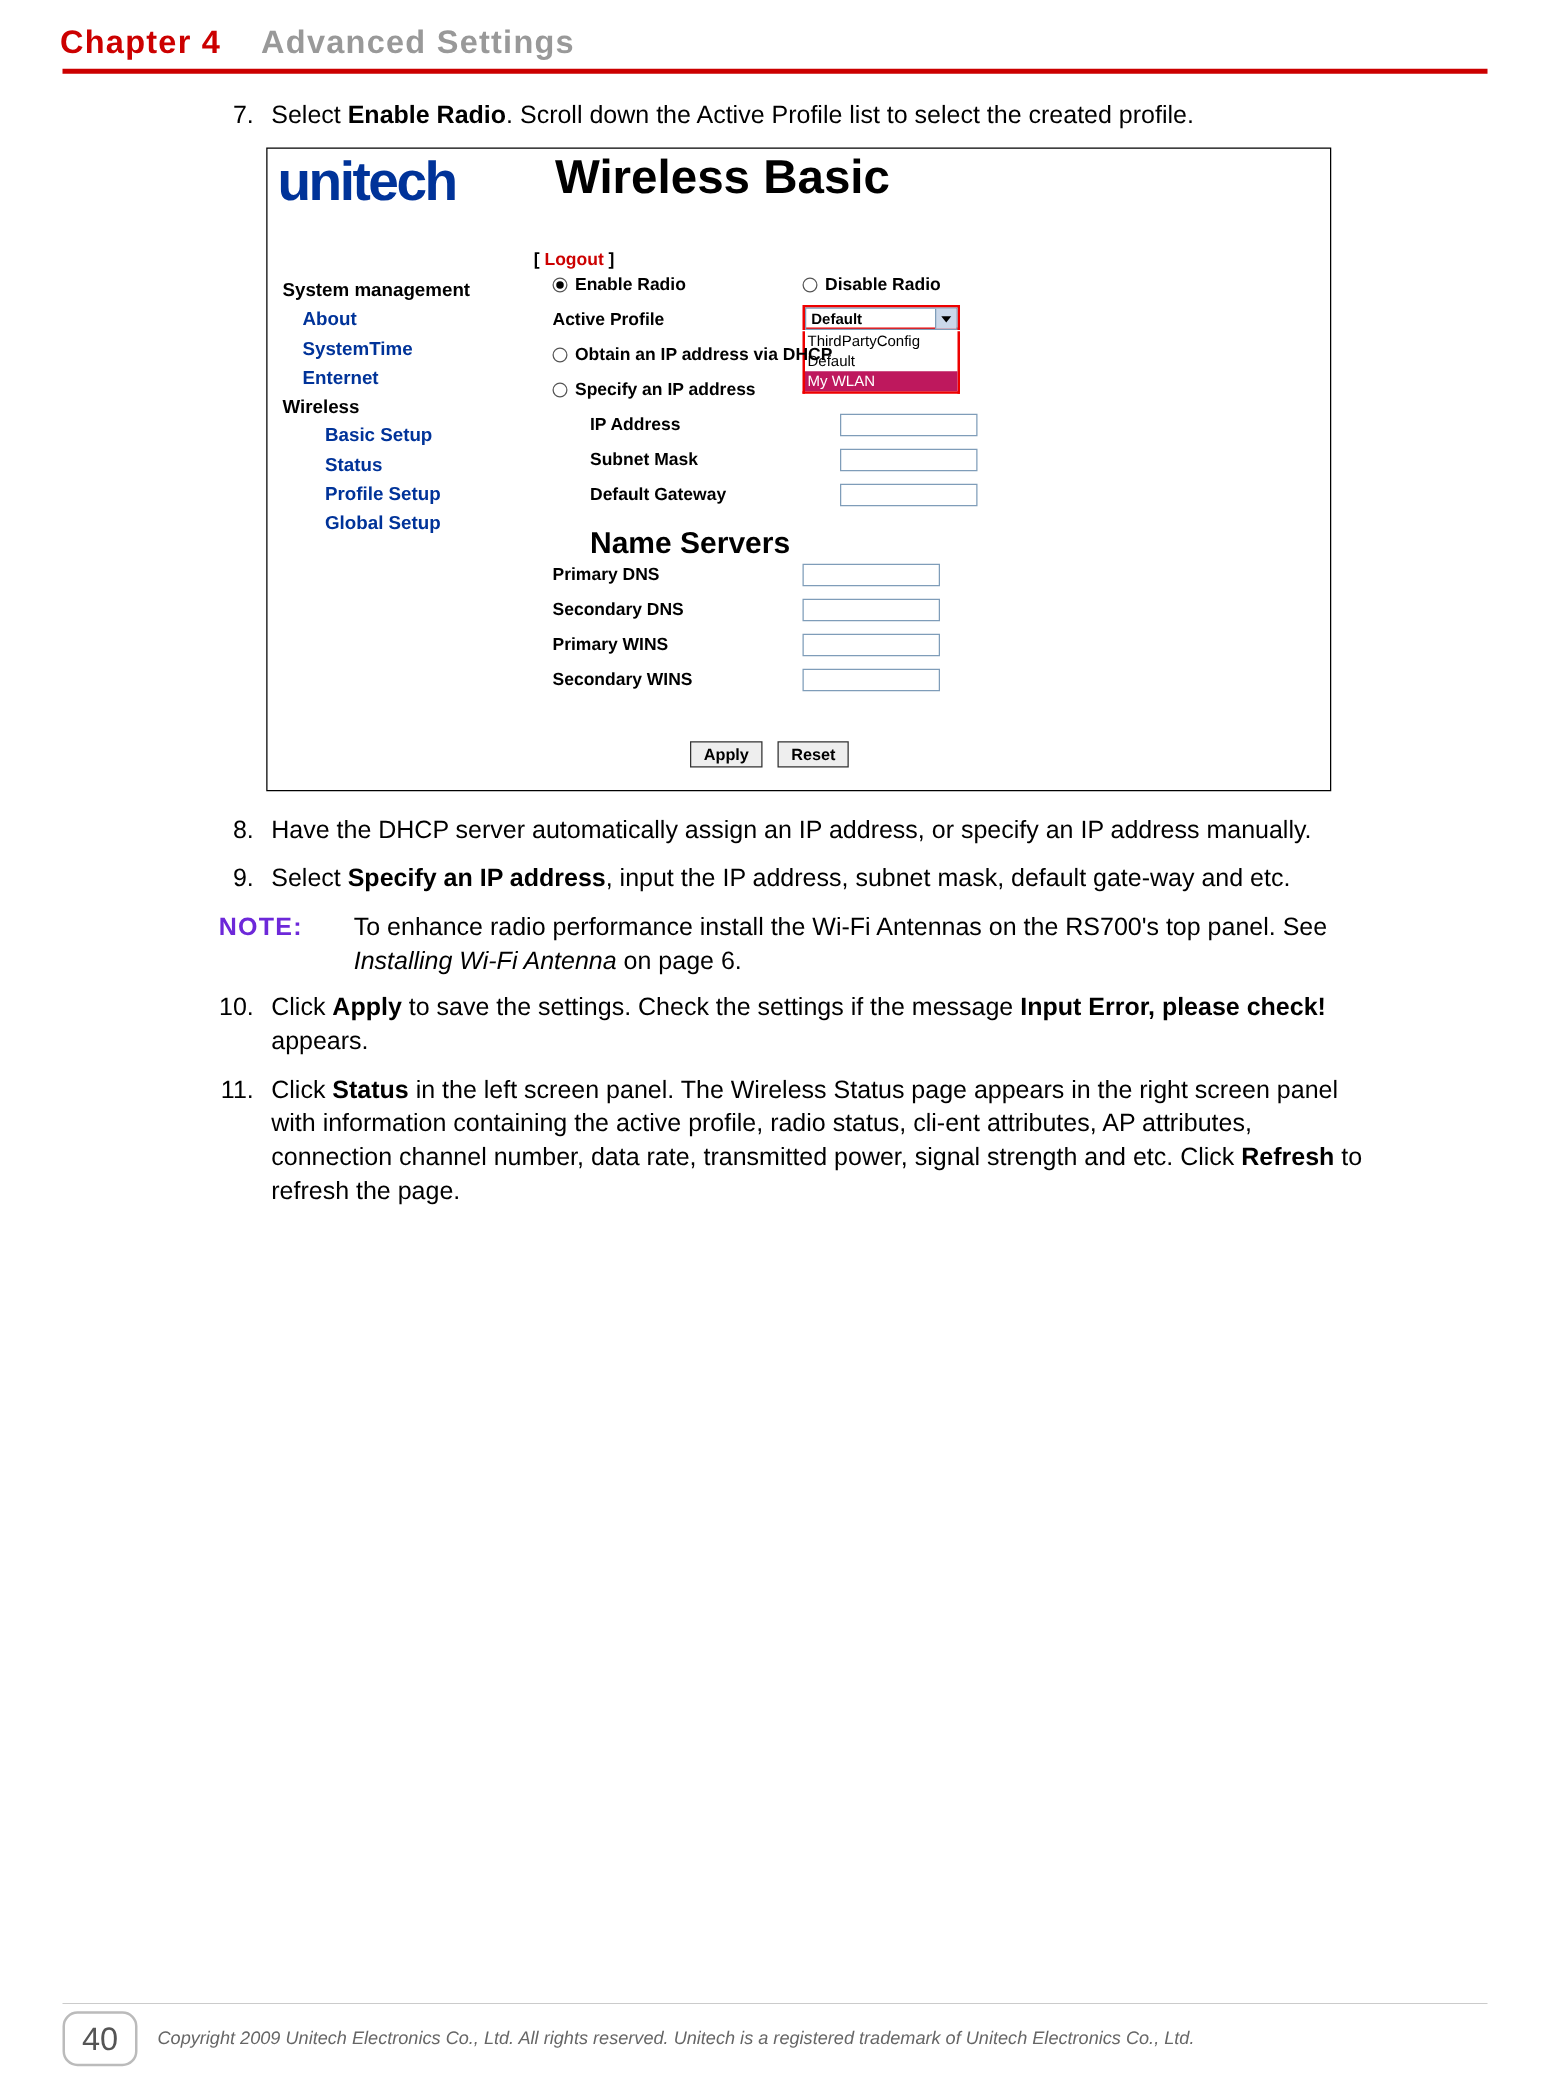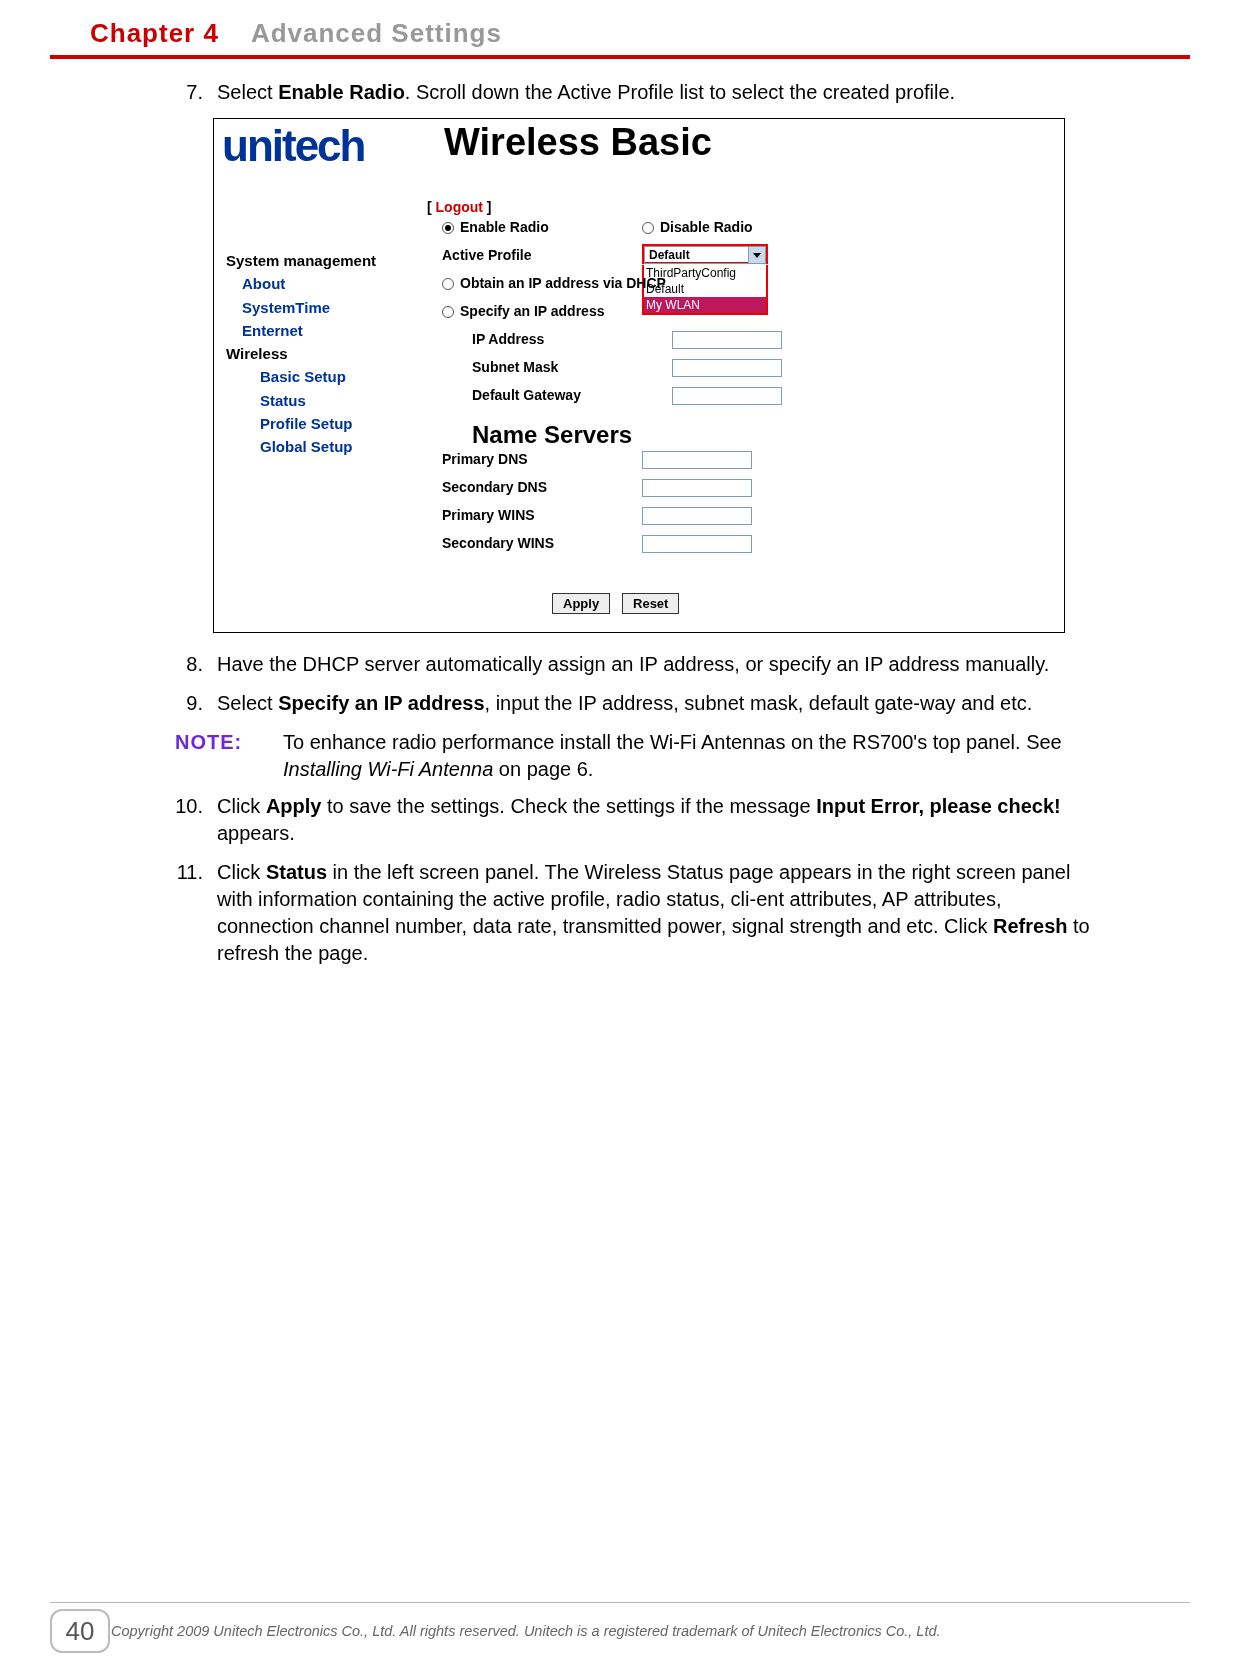--- a/index.html
+++ b/index.html
@@ -4,21 +4,21 @@
 <style>
   * { box-sizing: border-box; margin: 0; padding: 0; }
   body {
     font-family: Arial, Helvetica, sans-serif;
     background: #fff;
     width: 1240px;
     margin: 0 auto;
     color: #000;
   }
   .header {
-    padding: 18px 90px 6px 90px;
+    padding: 18px 90px 6px 48px;
     font-size: 26px;
     font-weight: bold;
     letter-spacing: 1px;
   }
   .header .red { color: #cc0000; }
   .header .grey { color: #999; }
   .redbar { height: 4px; background: #cc0000; margin: 0 50px; }
   .content { padding: 20px 150px 0 175px; }
   .step { font-size: 20px; line-height: 1.35; margin-bottom: 12px; display: flex; }
   .step .num { flex: 0 0 42px; text-align: right; padding-right: 14px; }
@@ -51,21 +51,21 @@
     font-size: 38px; font-weight: 900; color: #000;
     font-family: Arial, sans-serif;
   }
   .logout {
     position: absolute; left: 165px; top: 80px;
     font-size: 14px; font-weight: bold; margin-left: 48px;
   }
   .logout .lo { color: #cc0000; }
   .sidemenu {
     position: absolute; left: 12px; top: 102px; width: 190px;
-    font-size: 15px; font-weight: bold; line-height: 1.55; margin-top: 28px;
+    font-size: 15px; font-weight: bold; line-height: 1.55;
   }
   .sidemenu .h { color: #000; }
   .sidemenu .nav { color: #003399; margin-left: 16px; }
   .sidemenu .lvl2 { margin-left: 34px; }
   .formarea {
     position: absolute; left: 228px; top: 100px; right: 8px;
     font-size: 14px; font-weight: bold; color: #000;
   }
   .frow { height: 28px; position: relative; }
   .rad { display: inline-block; width: 12px; height: 12px; border: 1px solid #555; border-radius: 50%; margin-right: 6px; vertical-align: middle; position: relative; }
@@ -95,21 +95,21 @@
   .nameservers { font-size: 24px; font-weight: bold; margin-left: 30px; padding: 6px 0 2px 0; }
   .btnrow { position: absolute; left: 110px; top: 374px; }
   .wbtn { display: inline-block; border: 1px solid #333; padding: 2px 10px; font-size: 13px; background: #eee; margin-right: 8px; }
 
   .footer {
     position: fixed; bottom: 0; left: 0; right: 0; width: 1240px; margin: 0 auto;
     padding: 0 50px 22px 50px;
   }
   @media print { .footer { position: absolute; } }
   .foot-divider { height: 1px; background: #bbb; margin-bottom: 6px; }
-  .foot-wrap { display: flex; align-items: center; gap: 1px; }
+  .foot-wrap { display: flex; align-items: center; gap: 16px; }
   .page-badge {
     width: 60px; height: 44px; border: 2px solid #bbb; border-radius: 12px;
     display: flex; align-items: center; justify-content: center;
     font-size: 26px; color: #555;
   }
   .copyright { font-size: 14.5px; color: #666; font-style: italic; flex: 1; }
 </style>
 </head>
 <body>
 

